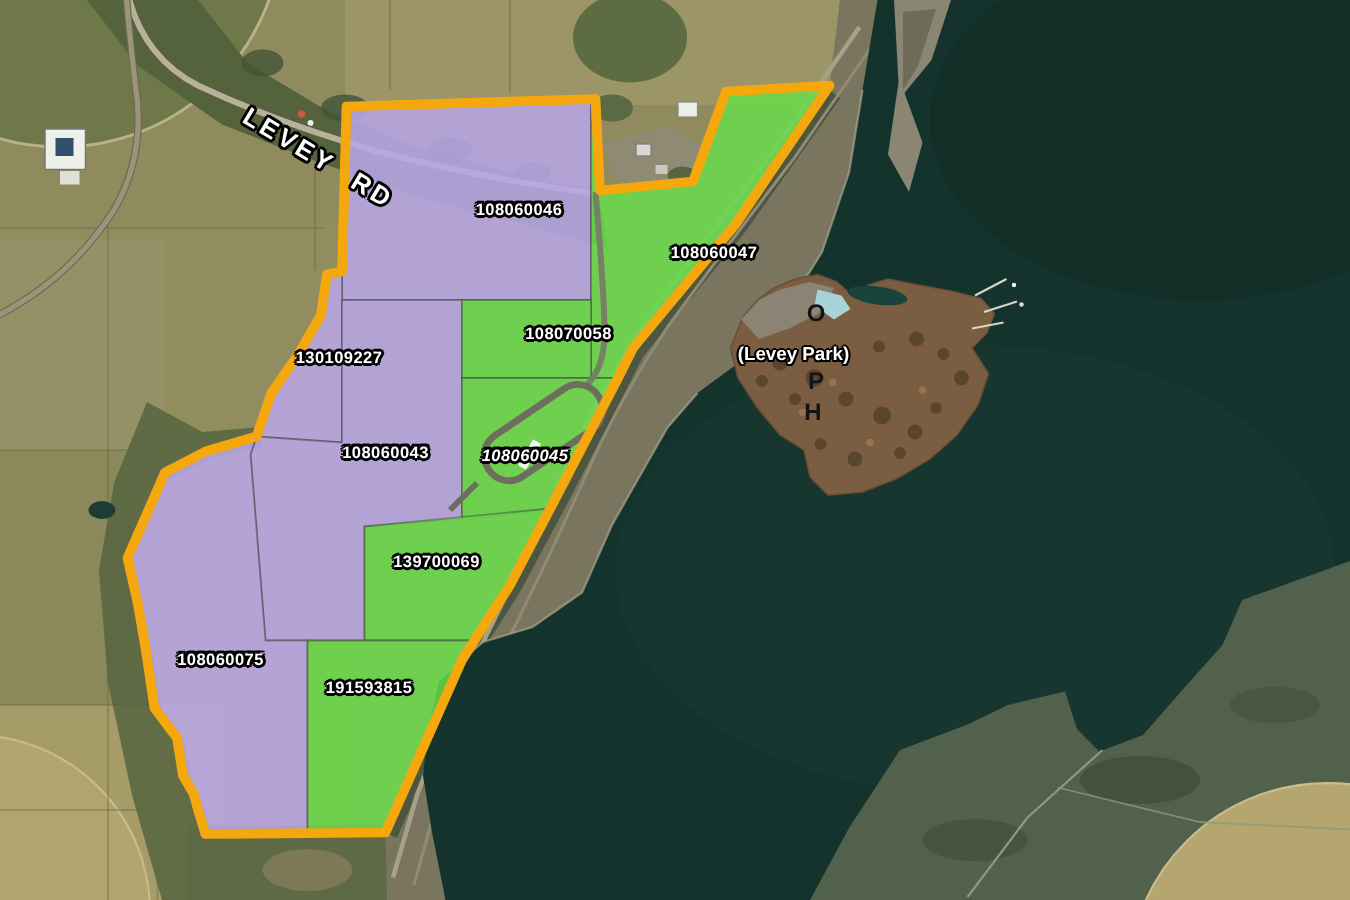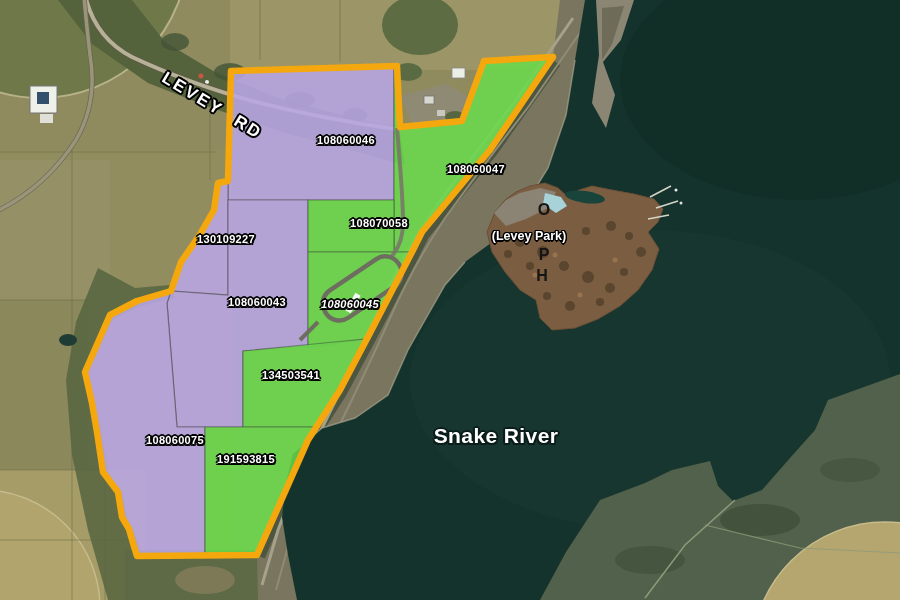--- a/index.html
+++ b/index.html
@@ -162,22 +162,21 @@
 </svg>
 
 <div class="lbl road-label" style="left:212px;top:106px;">LEVEY RD</div>
 
 <div class="lbl plabel" style="left:346px;top:140px;">108060046</div>
 <div class="lbl plabel" style="left:436px;top:169px;margin-left:40px;">108060047</div>
 <div class="lbl plabel" style="left:347px;top:223px;margin-left:32px;">108070058</div>
 <div class="lbl plabel" style="left:226px;top:239px;">130109227</div>
 <div class="lbl plabel" style="left:257px;top:302px;">108060043</div>
 <div class="lbl plabel" style="left:350px;top:304px;font-style:italic;">108060045</div>
-<div class="lbl plabel" style="left:291px;top:375px;">134503541</div>
-<div class="lbl plabel" style="left:147px;top:440px;margin-left:28px;">108060075</div>
+<div class="lbl plabel" style="left:291px;top:375px;">139700069</div>
+<div class="lbl plabel" style="left:147px;top:440px;">108060075</div>
 <div class="lbl plabel" style="left:246px;top:459px;">191593815</div>
 
-<div class="lbl river-label" style="left:496px;top:436px;">Snake River</div>
 <div class="lbl park-label" style="left:529px;top:236px;">(Levey Park)</div>
 <div class="lbl vletter" style="left:544px;top:210px;">O</div>
 <div class="lbl vletter" style="left:544px;top:255px;">P</div>
 <div class="lbl vletter" style="left:542px;top:276px;">H</div>
 </div>
 
 </body></html>

